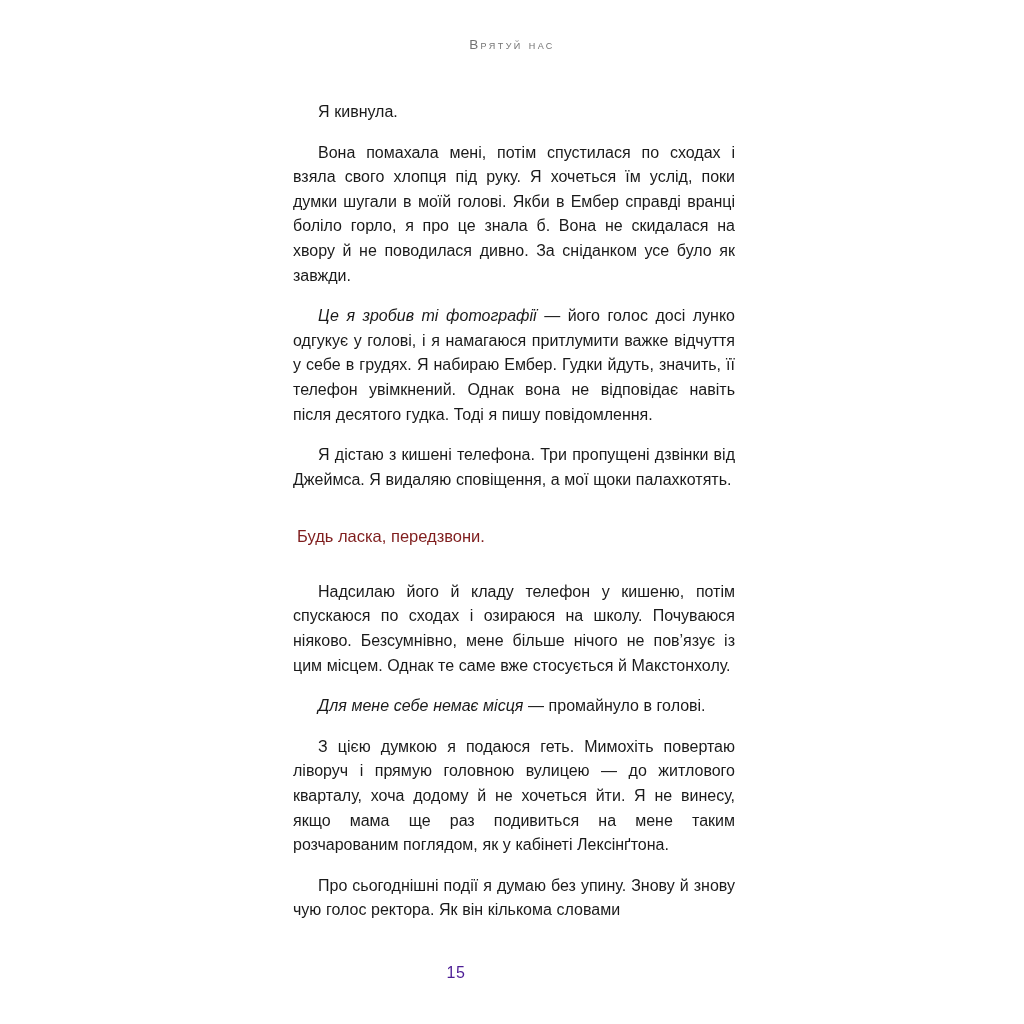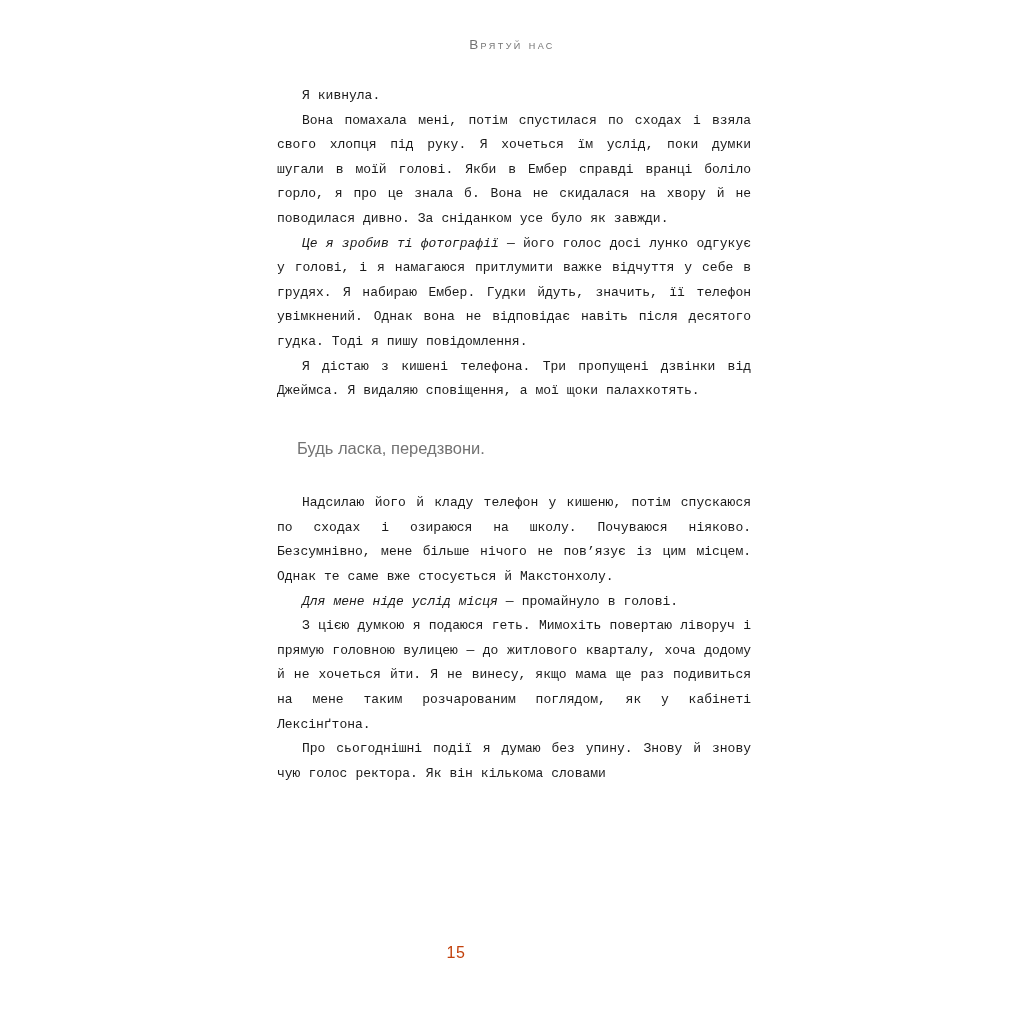--- a/index.html
+++ b/index.html
@@ -41,25 +41,25 @@
 
   
   .text-column {
     position: absolute;
     left: 277px;
     top: 84px;
     width: 474px;
   }
 
   p.body-par {
-    margin: 0;
+    margin: 16px;
     text-align: justify;
     text-justify: inter-word;
-    font-family: Liberation Mono, monospace;
-    font-size: 13px;
+    font-family: Liberation Sans, sans-serif;
+    font-size: 16px;
     line-height: 24.6px;
     text-indent: 25px;
     hyphens: manual;
     word-spacing: 0.2px;
   }
 
   em, .ital {
     font-style: italic;
   }
 
@@ -67,34 +67,34 @@
   .message-block {
     margin-top: 31px;
     margin-bottom: 30px;
     padding-left: 20px;
   }
   .message-line {
     font-family: "Liberation Sans", sans-serif;
     font-size: 16.5px;
     line-height: 26.5px;
     text-align: left;
-    color: #737373;
+    color: #7f1d1d;
     white-space: pre-wrap;
   }
 
   
   .folio {
     position: absolute;
-    top: 944px;
+    top: 964px;
     left: 0;
     width: 912px;
     text-align: center;
     font-family: "Liberation Sans", sans-serif;
     font-size: 16px;
-    color: #c2410c;
+    color: #4c1d95;
     letter-spacing: 0.5px;
   }
 </style>
 </head>
 <body>
 
 <div class="page">
 
   <div class="running-head">Врятуй нас</div>
 
@@ -108,21 +108,21 @@
     <p class="body-par"><em class="ital">Це я зробив ті фотографії</em><span> — його голос досі лунко одгукує у голові, і я намагаюся притлумити важке відчуття у себе в грудях. Я набираю Ембер. Гудки йдуть, значить, її телефон увімкнений. Однак вона не відповідає навіть після десятого гудка. Тоді я пишу повідомлення.</span></p>
 
     <p class="body-par">Я дістаю з кишені телефона. Три пропущені дзвінки від Джеймса. Я видаляю сповіщення, а мої щоки палахкотять.</p>
 
     <div class="message-block">
       <div class="message-line">Будь ласка, передзвони.</div>
     </div>
 
     <p class="body-par">Надсилаю його й кладу телефон у кишеню, потім спускаюся по сходах і озираюся на школу. Почуваюся ніяково. Безсумнівно, мене більше нічого не пов’язує із цим місцем. Однак те саме вже стосується й Макстонхолу.</p>
 
-    <p class="body-par"><em class="ital">Для мене ніде услід місця</em><span> — промайнуло в голові.</span></p>
+    <p class="body-par"><em class="ital">Для мене себе немає місця</em><span> — промайнуло в голові.</span></p>
 
     <p class="body-par">З цією думкою я подаюся геть. Мимохіть повертаю ліворуч і прямую головною вулицею — до житлового кварталу, хоча додому й не хочеться йти. Я не винесу, якщо мама ще раз подивиться на мене таким розчарованим поглядом, як у кабінеті Лексінґтона.</p>
 
     <p class="body-par">Про сьогоднішні події я думаю без упину. Знову й знову чую голос ректора. Як він кількома словами</p>
 
   </div>
 
   <div class="folio">15</div>
 
 </div>

